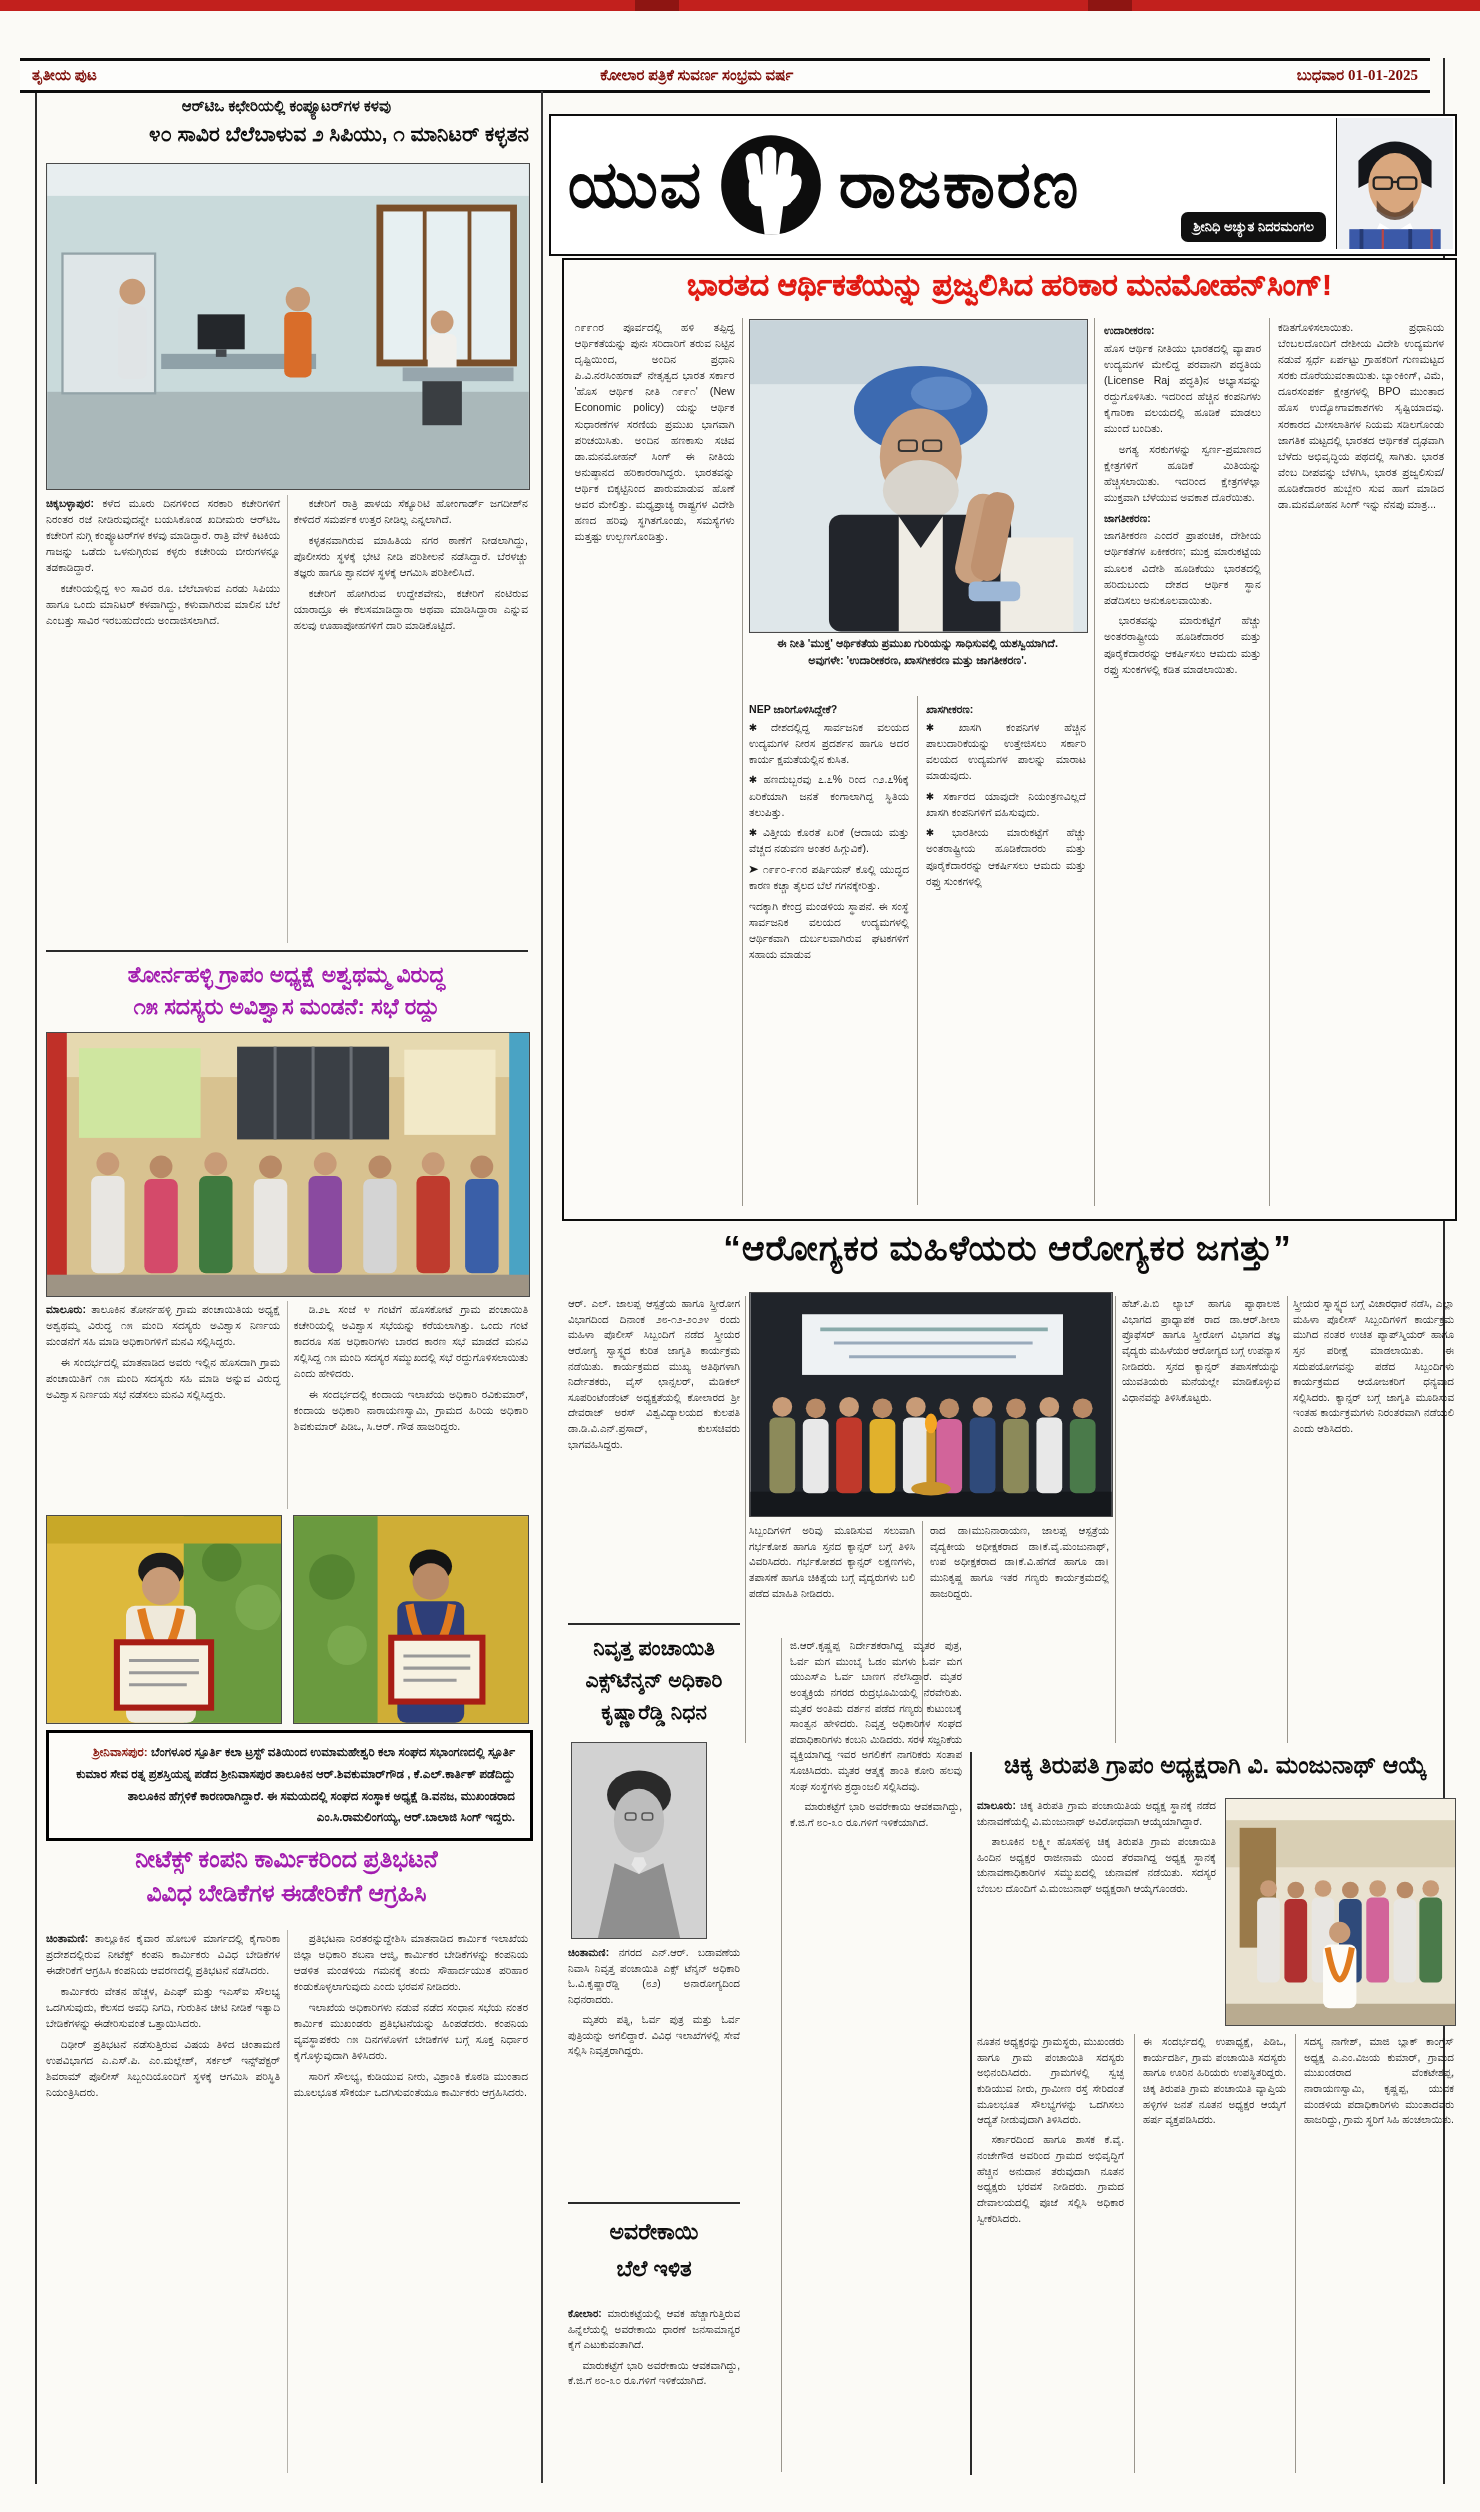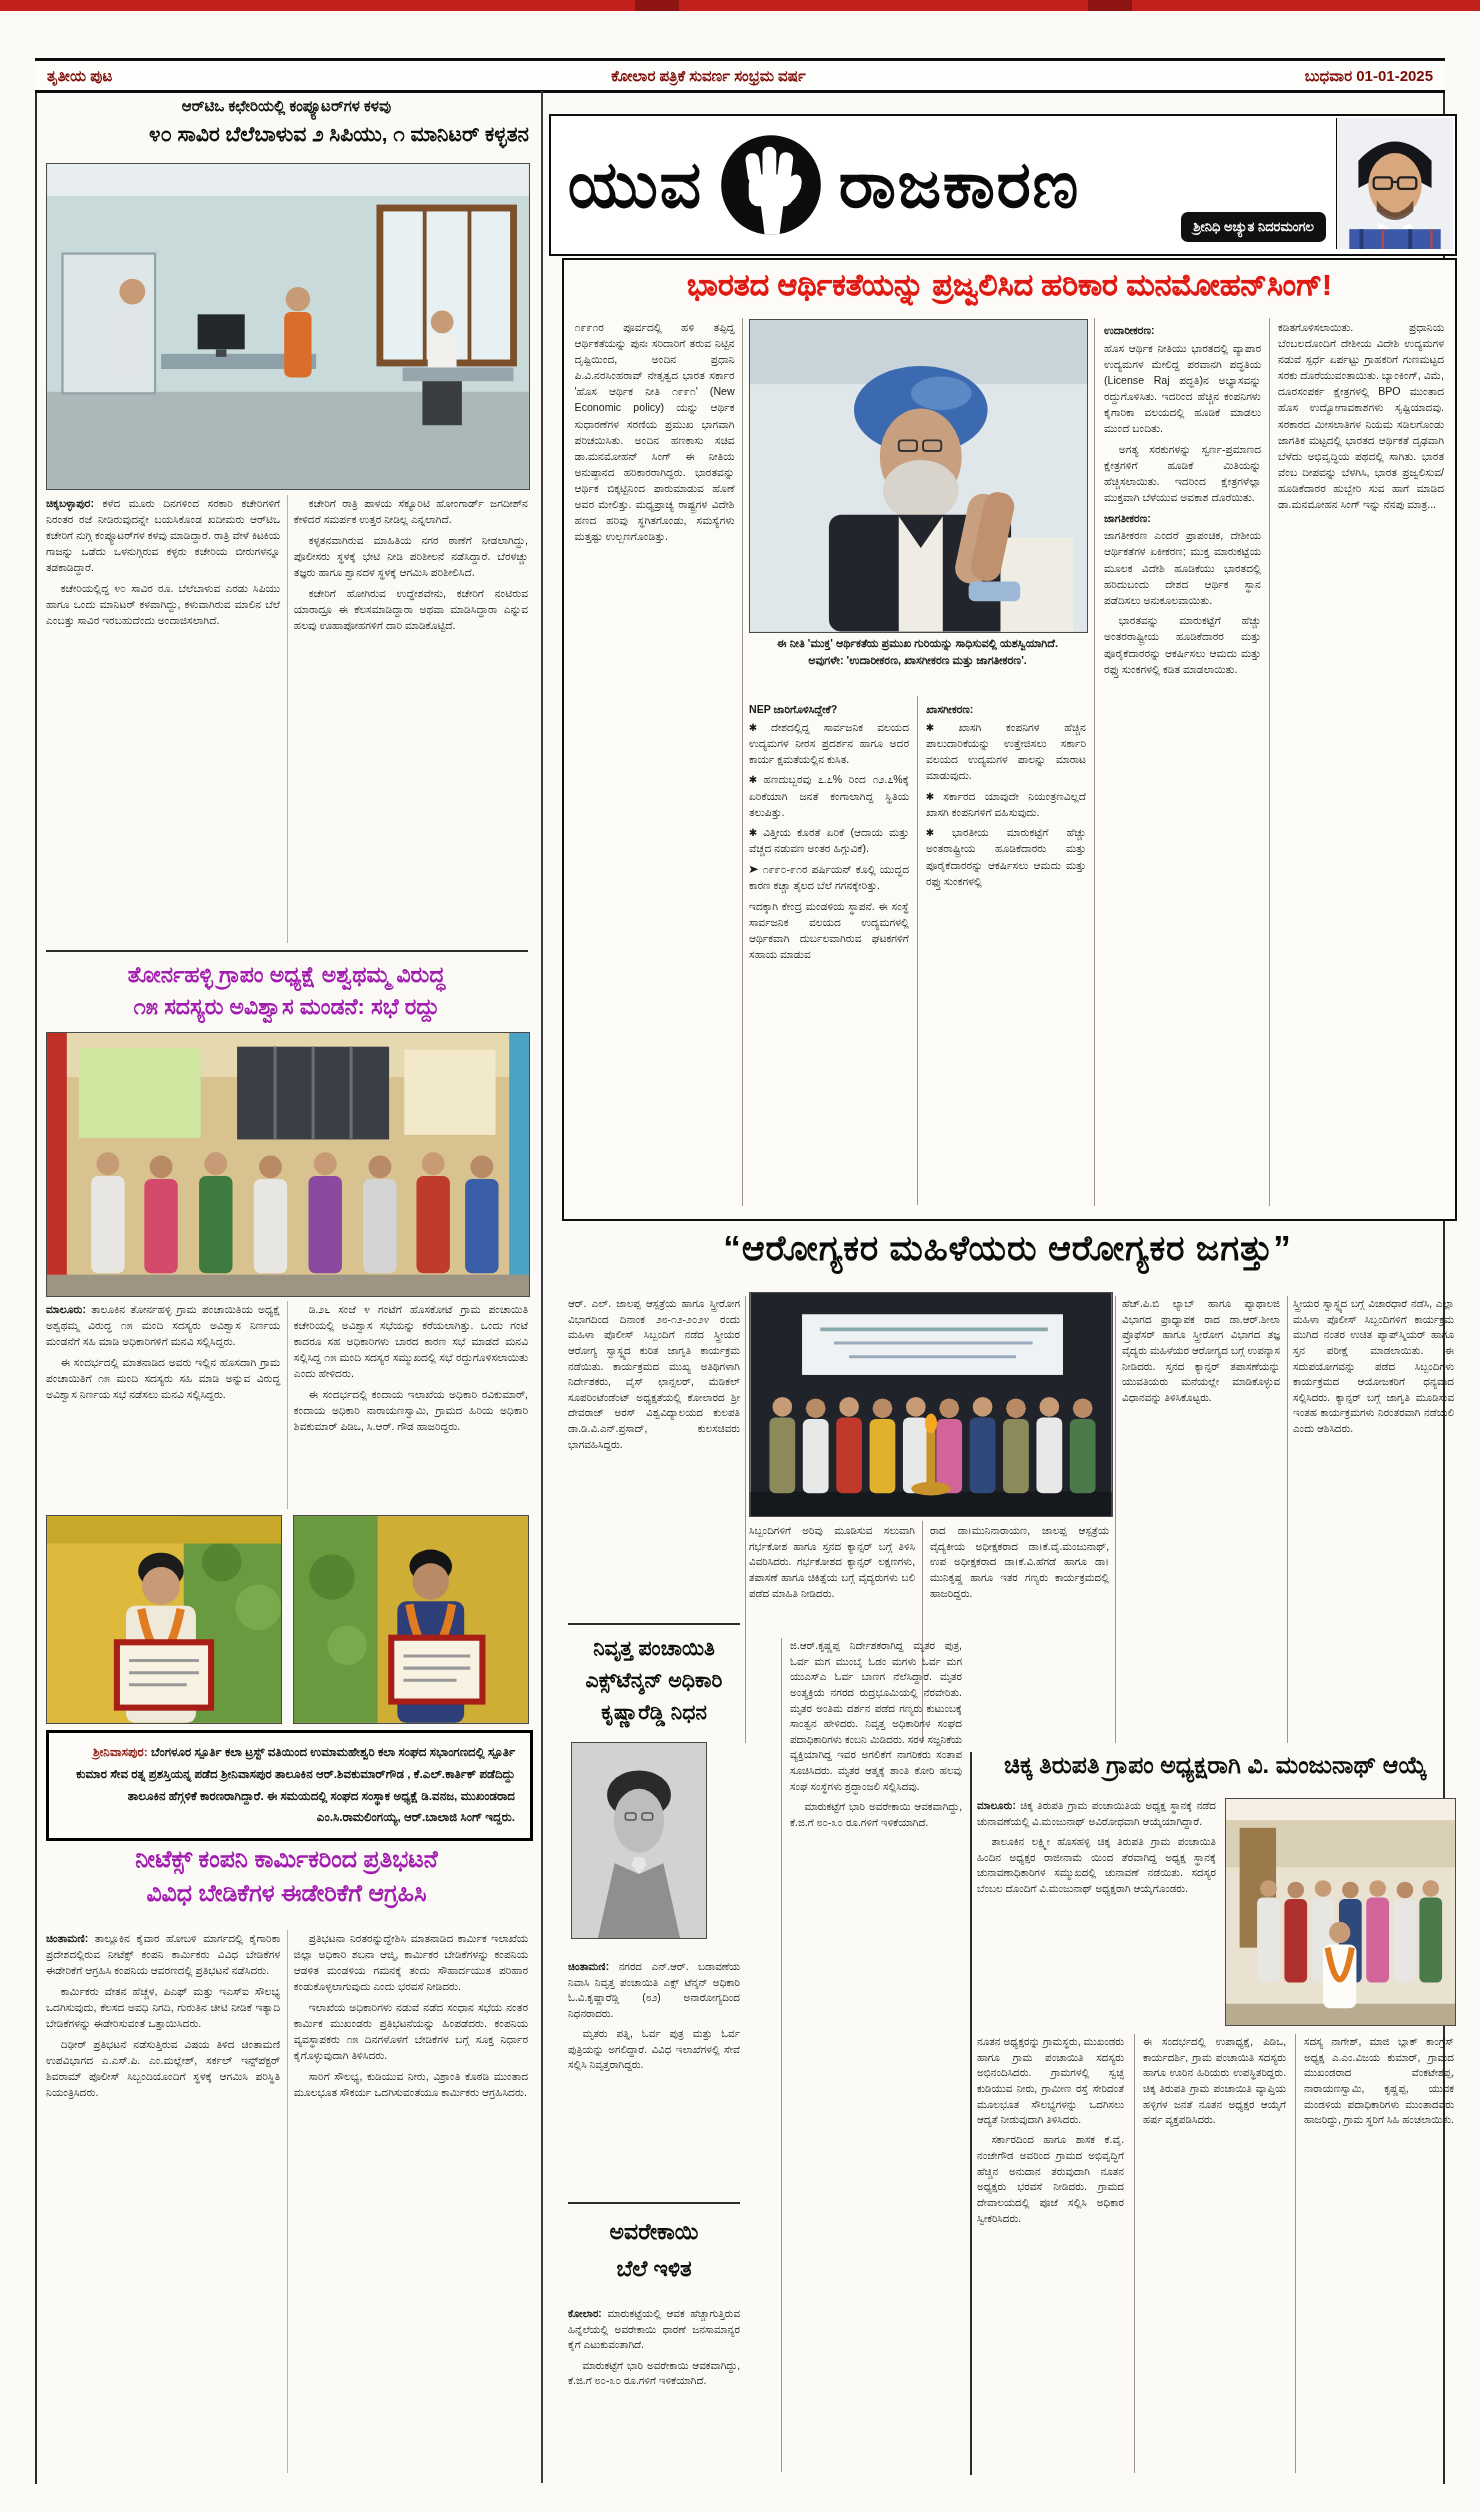--- a/index.html
+++ b/index.html
@@ -40,21 +40,21 @@
 
 <div class="page">
 
   <div class="abs" style="left:0;top:0;width:1480px;height:10.6px;background:#c2201d;"></div>
   <div class="abs" style="left:635px;top:0;width:44px;height:10.6px;background:#8e1512;"></div>
   <div class="abs" style="left:1088px;top:0;width:44px;height:10.6px;background:#8e1512;"></div>
 
   <div class="abs vline" style="left:35px;top:58px;height:2426px;width:2.3px;"></div>
   <div class="abs vline" style="left:1443px;top:58px;height:2426px;width:2.3px;"></div>
 
-  <div class="abs header-bar" style="left:35px;top:58px;width:1386px;height:29px;">
+  <div class="abs header-bar" style="left:20px;top:58px;width:1386px;height:29px;font-family:Liberation Serif, serif;">
     <span>ತೃತೀಯ ಪುಟ</span>
     <span>ಕೋಲಾರ ಪತ್ರಿಕೆ ಸುವರ್ಣ ಸಂಭ್ರಮ ವರ್ಷ</span>
     <span>ಬುಧವಾರ 01-01-2025</span>
   </div>
 
   <div class="abs vline" style="left:541px;top:91px;height:2392px;width:1.5px;background:#3a3a3a;"></div>
 
   <div class="abs center kicker" style="left:44px;top:97px;width:485px;">ಆರ್‌ಟಿಒ ಕಛೇರಿಯಲ್ಲಿ ಕಂಪ್ಯೂಟರ್‌ಗಳ ಕಳವು</div>
   <div class="abs center headline-md" style="left:44px;top:122px;width:485px;text-align:right;">೪೦ ಸಾವಿರ ಬೆಲೆಬಾಳುವ ೨ ಸಿಪಿಯು, ೧ ಮಾನಿಟರ್ ಕಳ್ಳತನ</div>
 
@@ -368,21 +368,21 @@
       <rect width="176" height="256" fill="#d2d2d2"></rect>
       <ellipse cx="88" cy="68" rx="42" ry="32" fill="#2a2a2a"></ellipse>
       <ellipse cx="88" cy="102" rx="33" ry="42" fill="#bdbdbd"></ellipse>
       <rect x="70" y="92" width="14" height="9" rx="3" fill="none" stroke="#555" stroke-width="2"></rect>
       <rect x="92" y="92" width="14" height="9" rx="3" fill="none" stroke="#555" stroke-width="2"></rect>
       <polygon points="56,158 88,172 120,158 142,256 34,256" fill="#8f8f8f"></polygon>
       <polygon points="78,160 88,172 98,160 94,150 82,150" fill="#e6e6e6"></polygon>
     </svg>
   </div>
 
-  <div class="abs body-text" style="left:568px;top:1945px;width:172px;height:248px;font-size:10.3px;margin-top:14px;">
+  <div class="abs body-text" style="left:568px;top:1945px;width:172px;height:248px;font-size:10.3px;">
     <p class="first"><span class="dateline">ಚಿಂತಾಮಣಿ:</span> <span>ನಗರದ ಎನ್.ಆರ್. ಬಡಾವಣೆಯ ನಿವಾಸಿ ನಿವೃತ್ತ ಪಂಚಾಯಿತಿ ಎಕ್ಸ್ ಟೆನ್ಶನ್ ಅಧಿಕಾರಿ ಓ.ವಿ.ಕೃಷ್ಣಾರೆಡ್ಡಿ (೮೨) ಅನಾರೋಗ್ಯದಿಂದ ನಿಧನರಾದರು.</span></p>
     <p>ಮೃತರು ಪತ್ನಿ, ಓರ್ವ ಪುತ್ರ ಮತ್ತು ಓರ್ವ ಪುತ್ರಿಯನ್ನು ಅಗಲಿದ್ದಾರೆ. ವಿವಿಧ ಇಲಾಖೆಗಳಲ್ಲಿ ಸೇವೆ ಸಲ್ಲಿಸಿ ನಿವೃತ್ತರಾಗಿದ್ದರು.</p>
   </div>
 
   <div class="abs body-text" style="left:790px;top:1638px;width:172px;height:834px;font-size:10.3px;">
     <p class="first">ಜಿ.ಆರ್.ಕೃಷ್ಣಪ್ಪ ನಿರ್ದೇಶಕರಾಗಿದ್ದ ಮೃತರ ಪುತ್ರ, ಓರ್ವ ಮಗ ಮುಂಬೈ ಓಡಂ ಮಗಳು ಓರ್ವ ಮಗ ಯುಎಸ್‌ಎ ಓರ್ವ ಬಾಣಗ ನೆಲೆಸಿದ್ದಾರೆ. ಮೃತರ ಅಂತ್ಯಕ್ರಿಯೆ ನಗರದ ರುದ್ರಭೂಮಿಯಲ್ಲಿ ನೆರವೇರಿತು. ಮೃತರ ಅಂತಿಮ ದರ್ಶನ ಪಡೆದ ಗಣ್ಯರು ಕುಟುಂಬಕ್ಕೆ ಸಾಂತ್ವನ ಹೇಳಿದರು. ನಿವೃತ್ತ ಅಧಿಕಾರಿಗಳ ಸಂಘದ ಪದಾಧಿಕಾರಿಗಳು ಕಂಬನಿ ಮಿಡಿದರು. ಸರಳ ಸಜ್ಜನಿಕೆಯ ವ್ಯಕ್ತಿಯಾಗಿದ್ದ ಇವರ ಅಗಲಿಕೆಗೆ ನಾಗರಿಕರು ಸಂತಾಪ ಸೂಚಿಸಿದರು. ಮೃತರ ಆತ್ಮಕ್ಕೆ ಶಾಂತಿ ಕೋರಿ ಹಲವು ಸಂಘ ಸಂಸ್ಥೆಗಳು ಶ್ರದ್ಧಾಂಜಲಿ ಸಲ್ಲಿಸಿದವು.</p>
     <p>ಮಾರುಕಟ್ಟೆಗೆ ಭಾರಿ ಅವರೇಕಾಯಿ ಆವಕವಾಗಿದ್ದು, ಕೆ.ಜಿ.ಗೆ ೮೦-೩೦ ರೂ.ಗಳಿಗೆ ಇಳಿಕೆಯಾಗಿದೆ.</p>
   </div>
   <div class="abs thinline" style="left:781px;top:1638px;height:834px;"></div>
 

